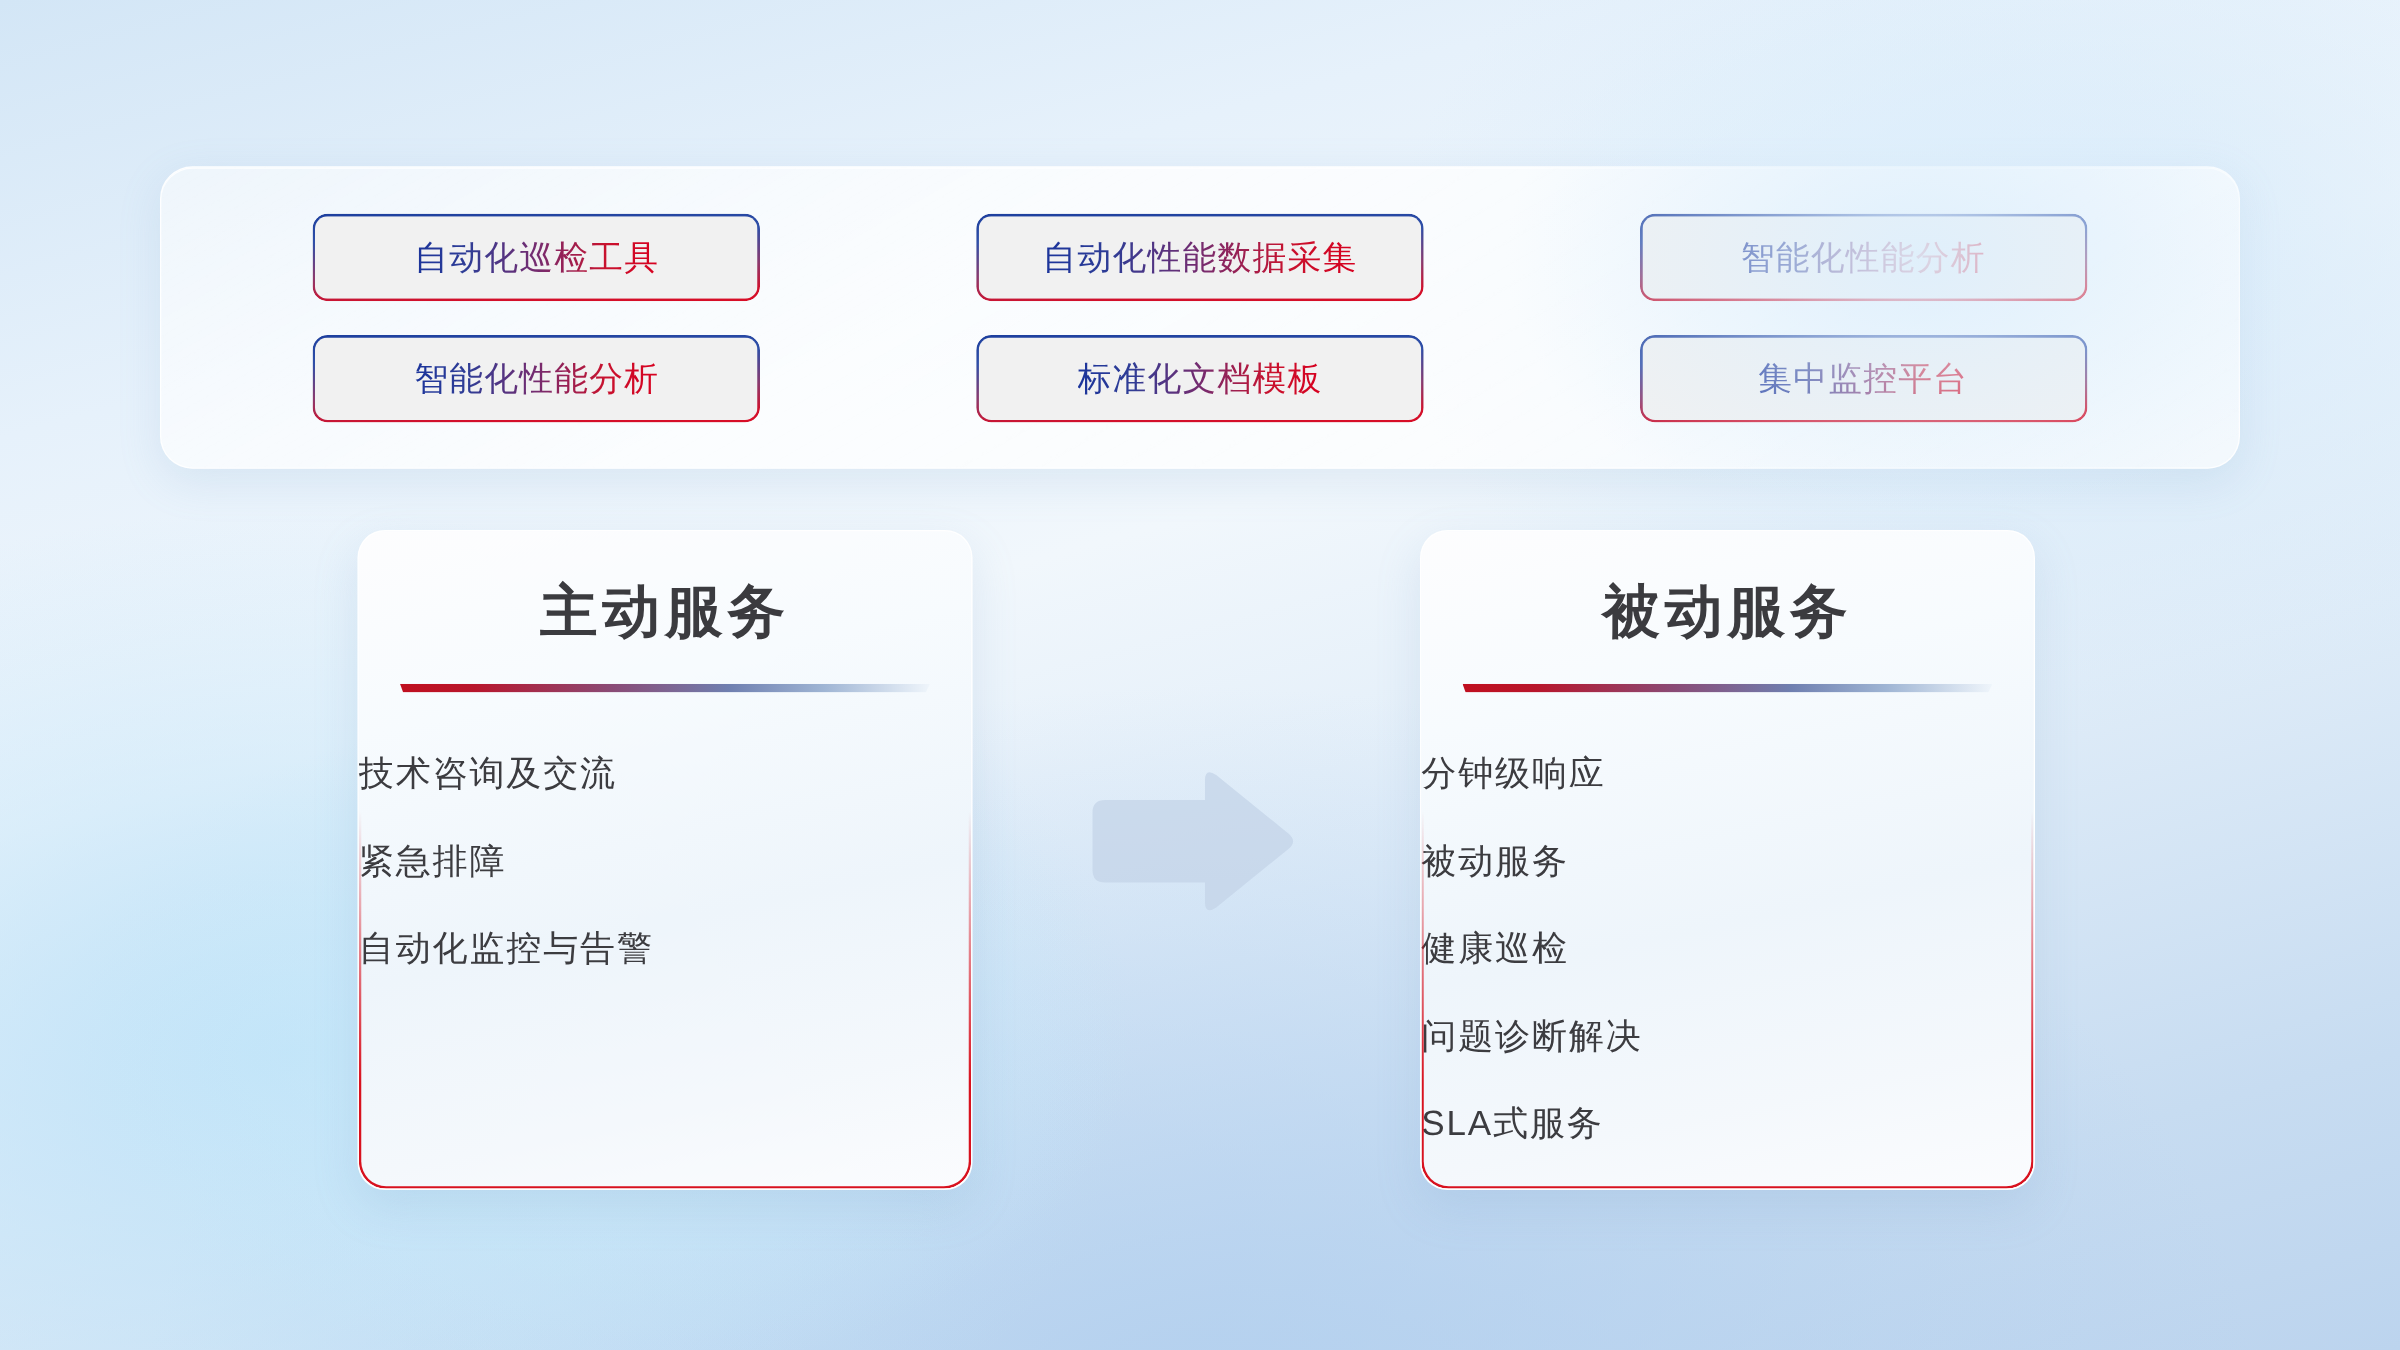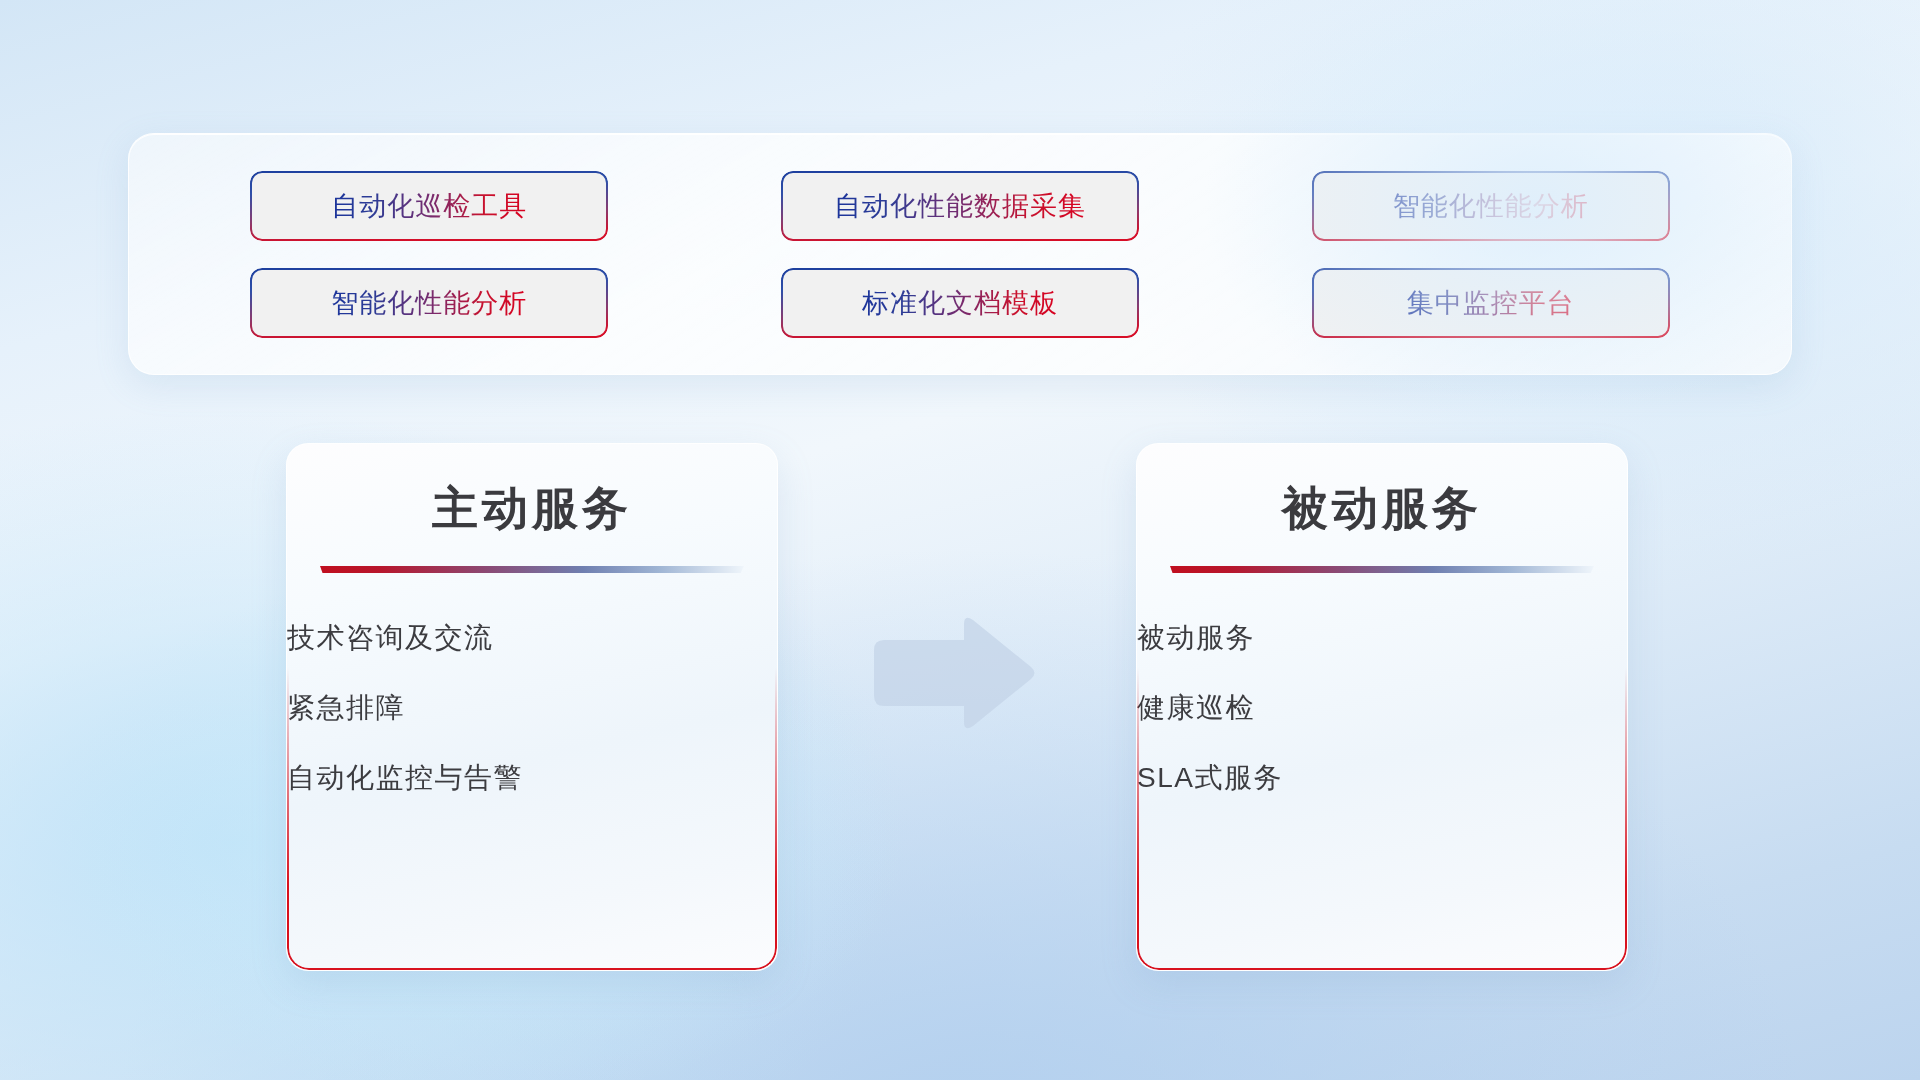--- a/index.html
+++ b/index.html
@@ -99,21 +99,21 @@
     color: transparent;
     -webkit-text-fill-color: transparent;
     white-space: nowrap;
   }
 
   
   .service-card {
     position: absolute;
     width: 492px;
     height: 528px;
-    top: 443px;
+    top: 424px;
     border-radius: 22px;
     box-sizing: border-box;
     background: linear-gradient(168deg, #fdfdfe 0%, #f7fbfe 26%, #eef5fb 58%, #f4f8fc 82%, #fbfcfe 100%);
     box-shadow: 0 14px 36px rgba(120,160,200,0.18);
     border: 1px solid rgba(255,255,255,0.9);
     overflow: hidden;
   }
   .service-card.left  { left: 286px; }
   .service-card.right { left: 1136px; }
 
@@ -220,19 +220,21 @@
   <div class="flow-arrow">
     <svg viewBox="0 0 168 118" xmlns="http://www.w3.org/2000/svg" aria-hidden="true">
       <path d="M6 36 Q6 26 16 26 L96 26 L96 10 Q96 0 105 6 L163 53 Q170 59 163 65 L105 112 Q96 118 96 108 L96 92 L16 92 Q6 92 6 82 Z" fill="currentColor"></path>
     </svg>
   </div>
 
   <div class="service-card right">
     <h2 class="card-title">被动服务</h2>
     <div class="card-divider"></div>
     <ul class="card-list">
+      <li>分钟级响应</li>
       <li>被动服务</li>
       <li>健康巡检</li>
+      <li>问题诊断解决</li>
       <li>SLA式服务</li>
     </ul>
   </div>
 
 </div>
 
 </body></html>

